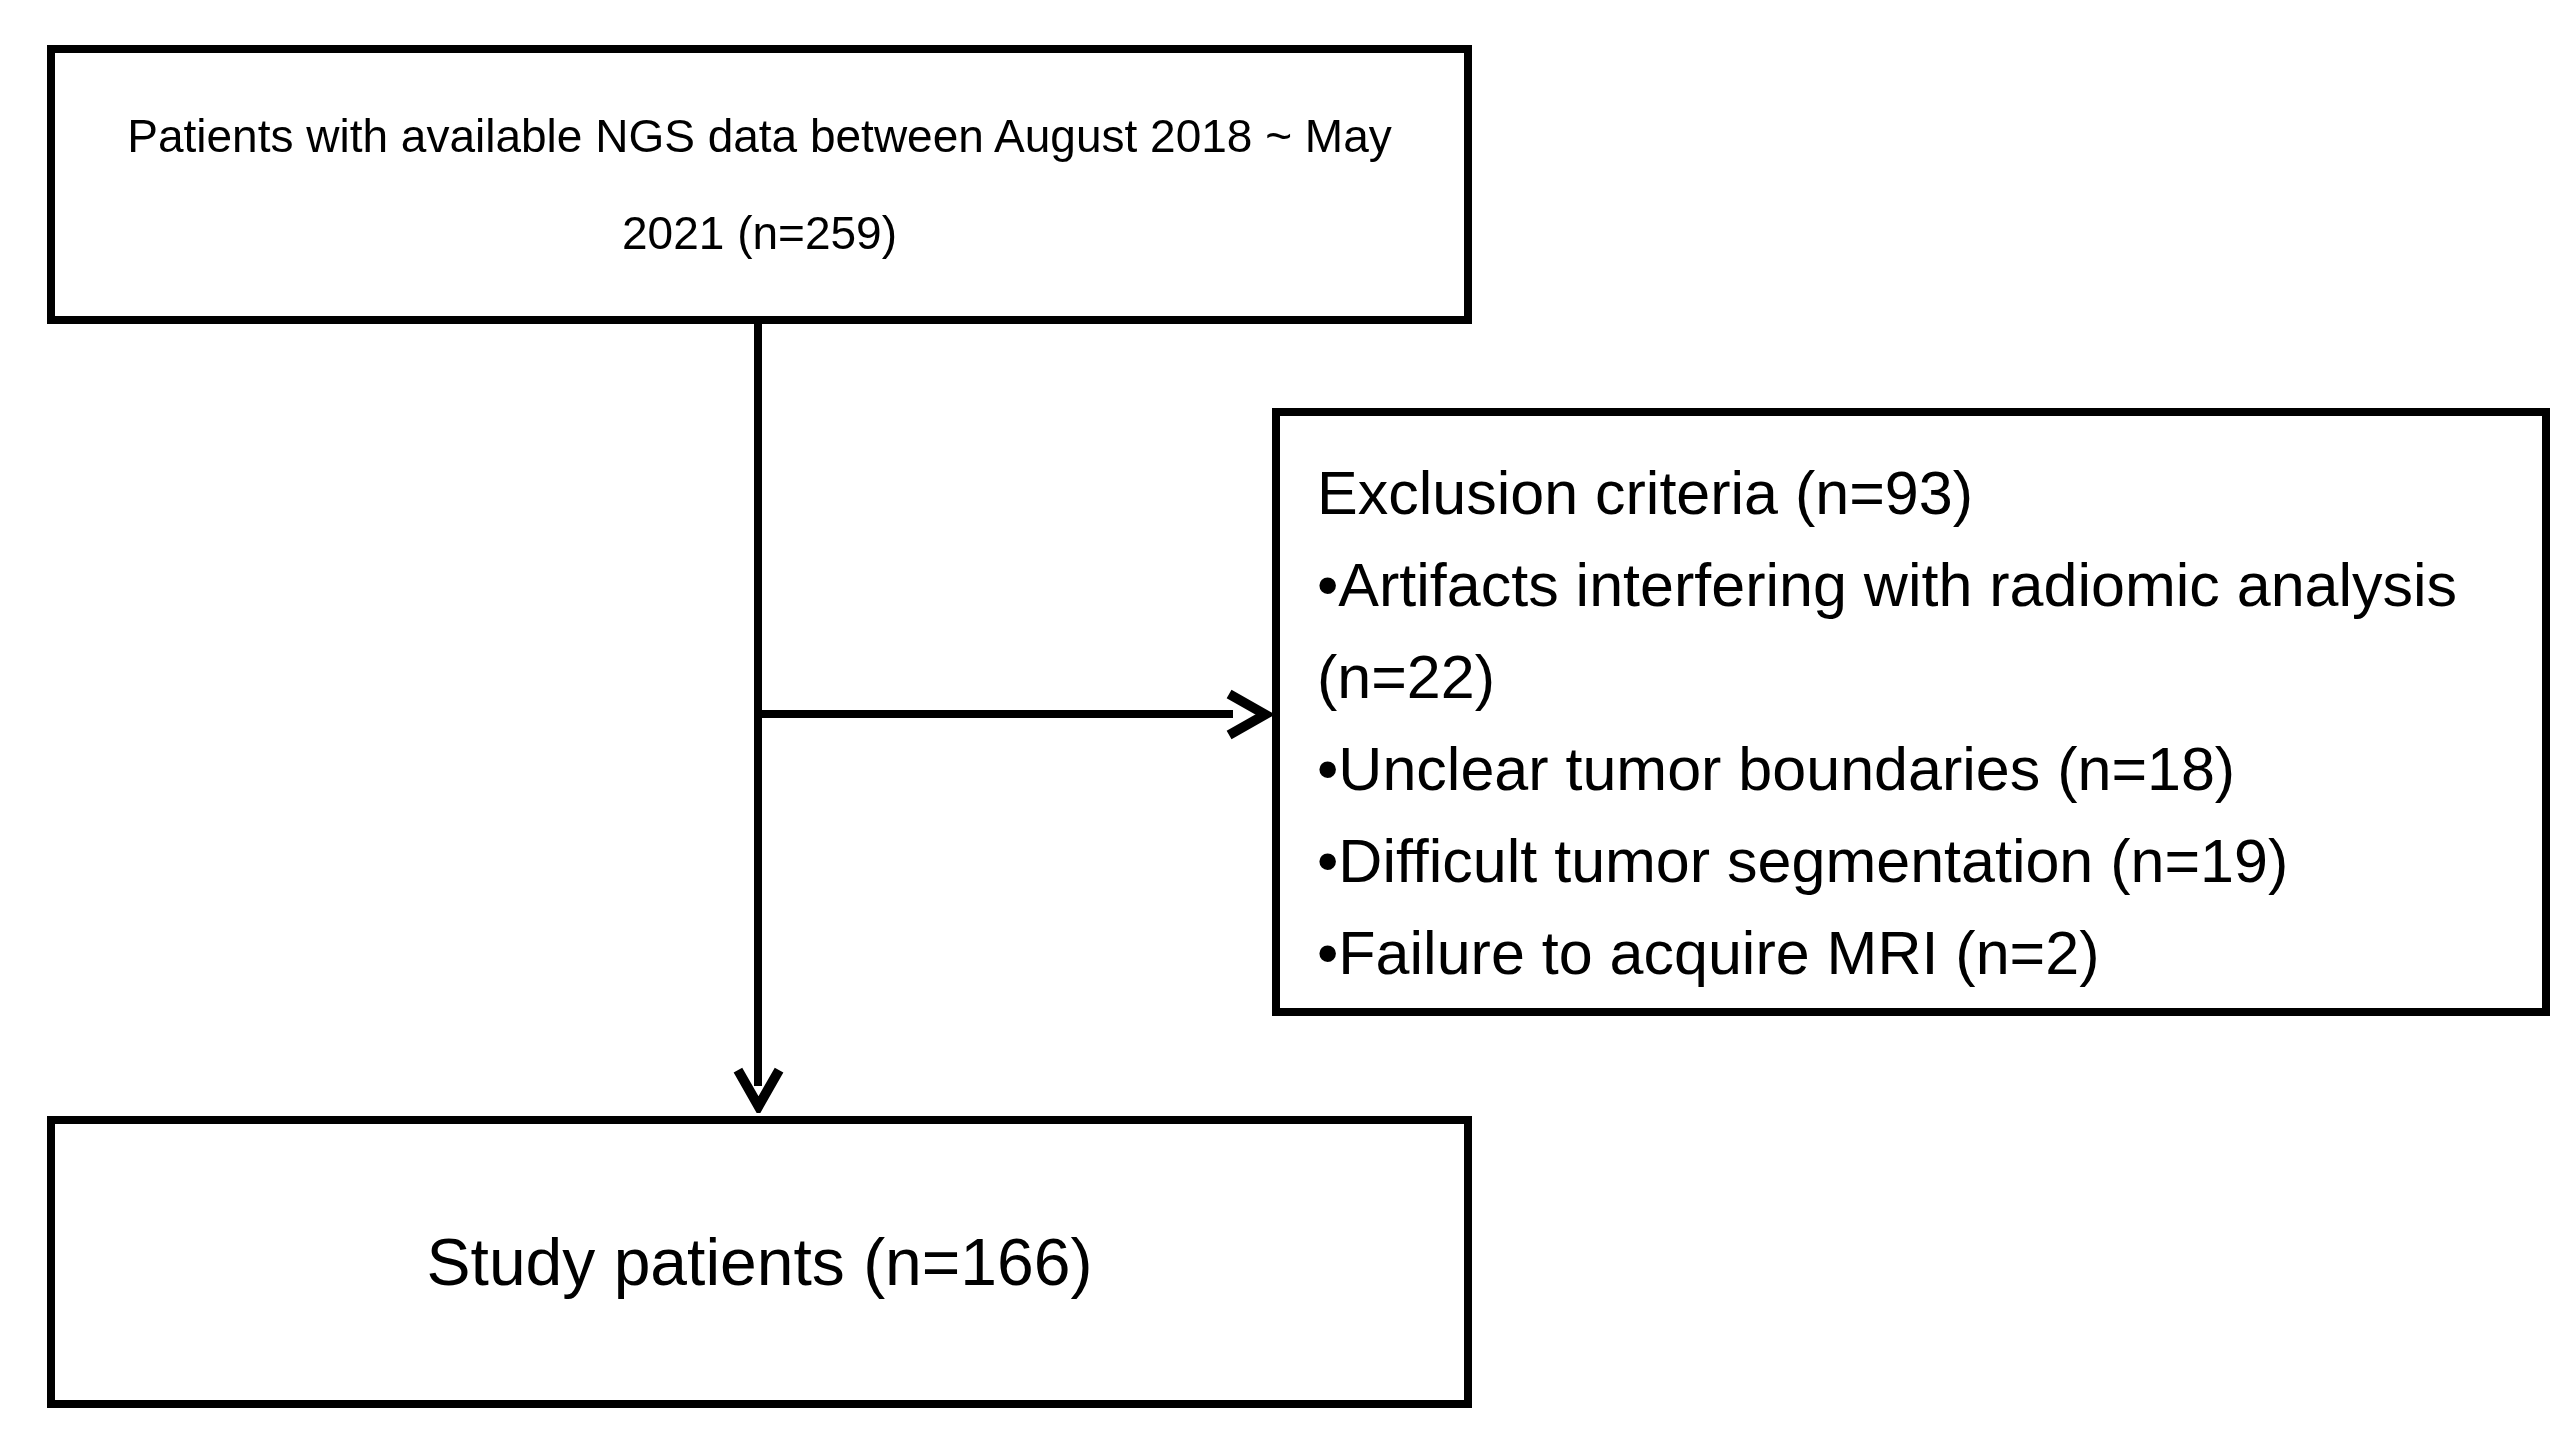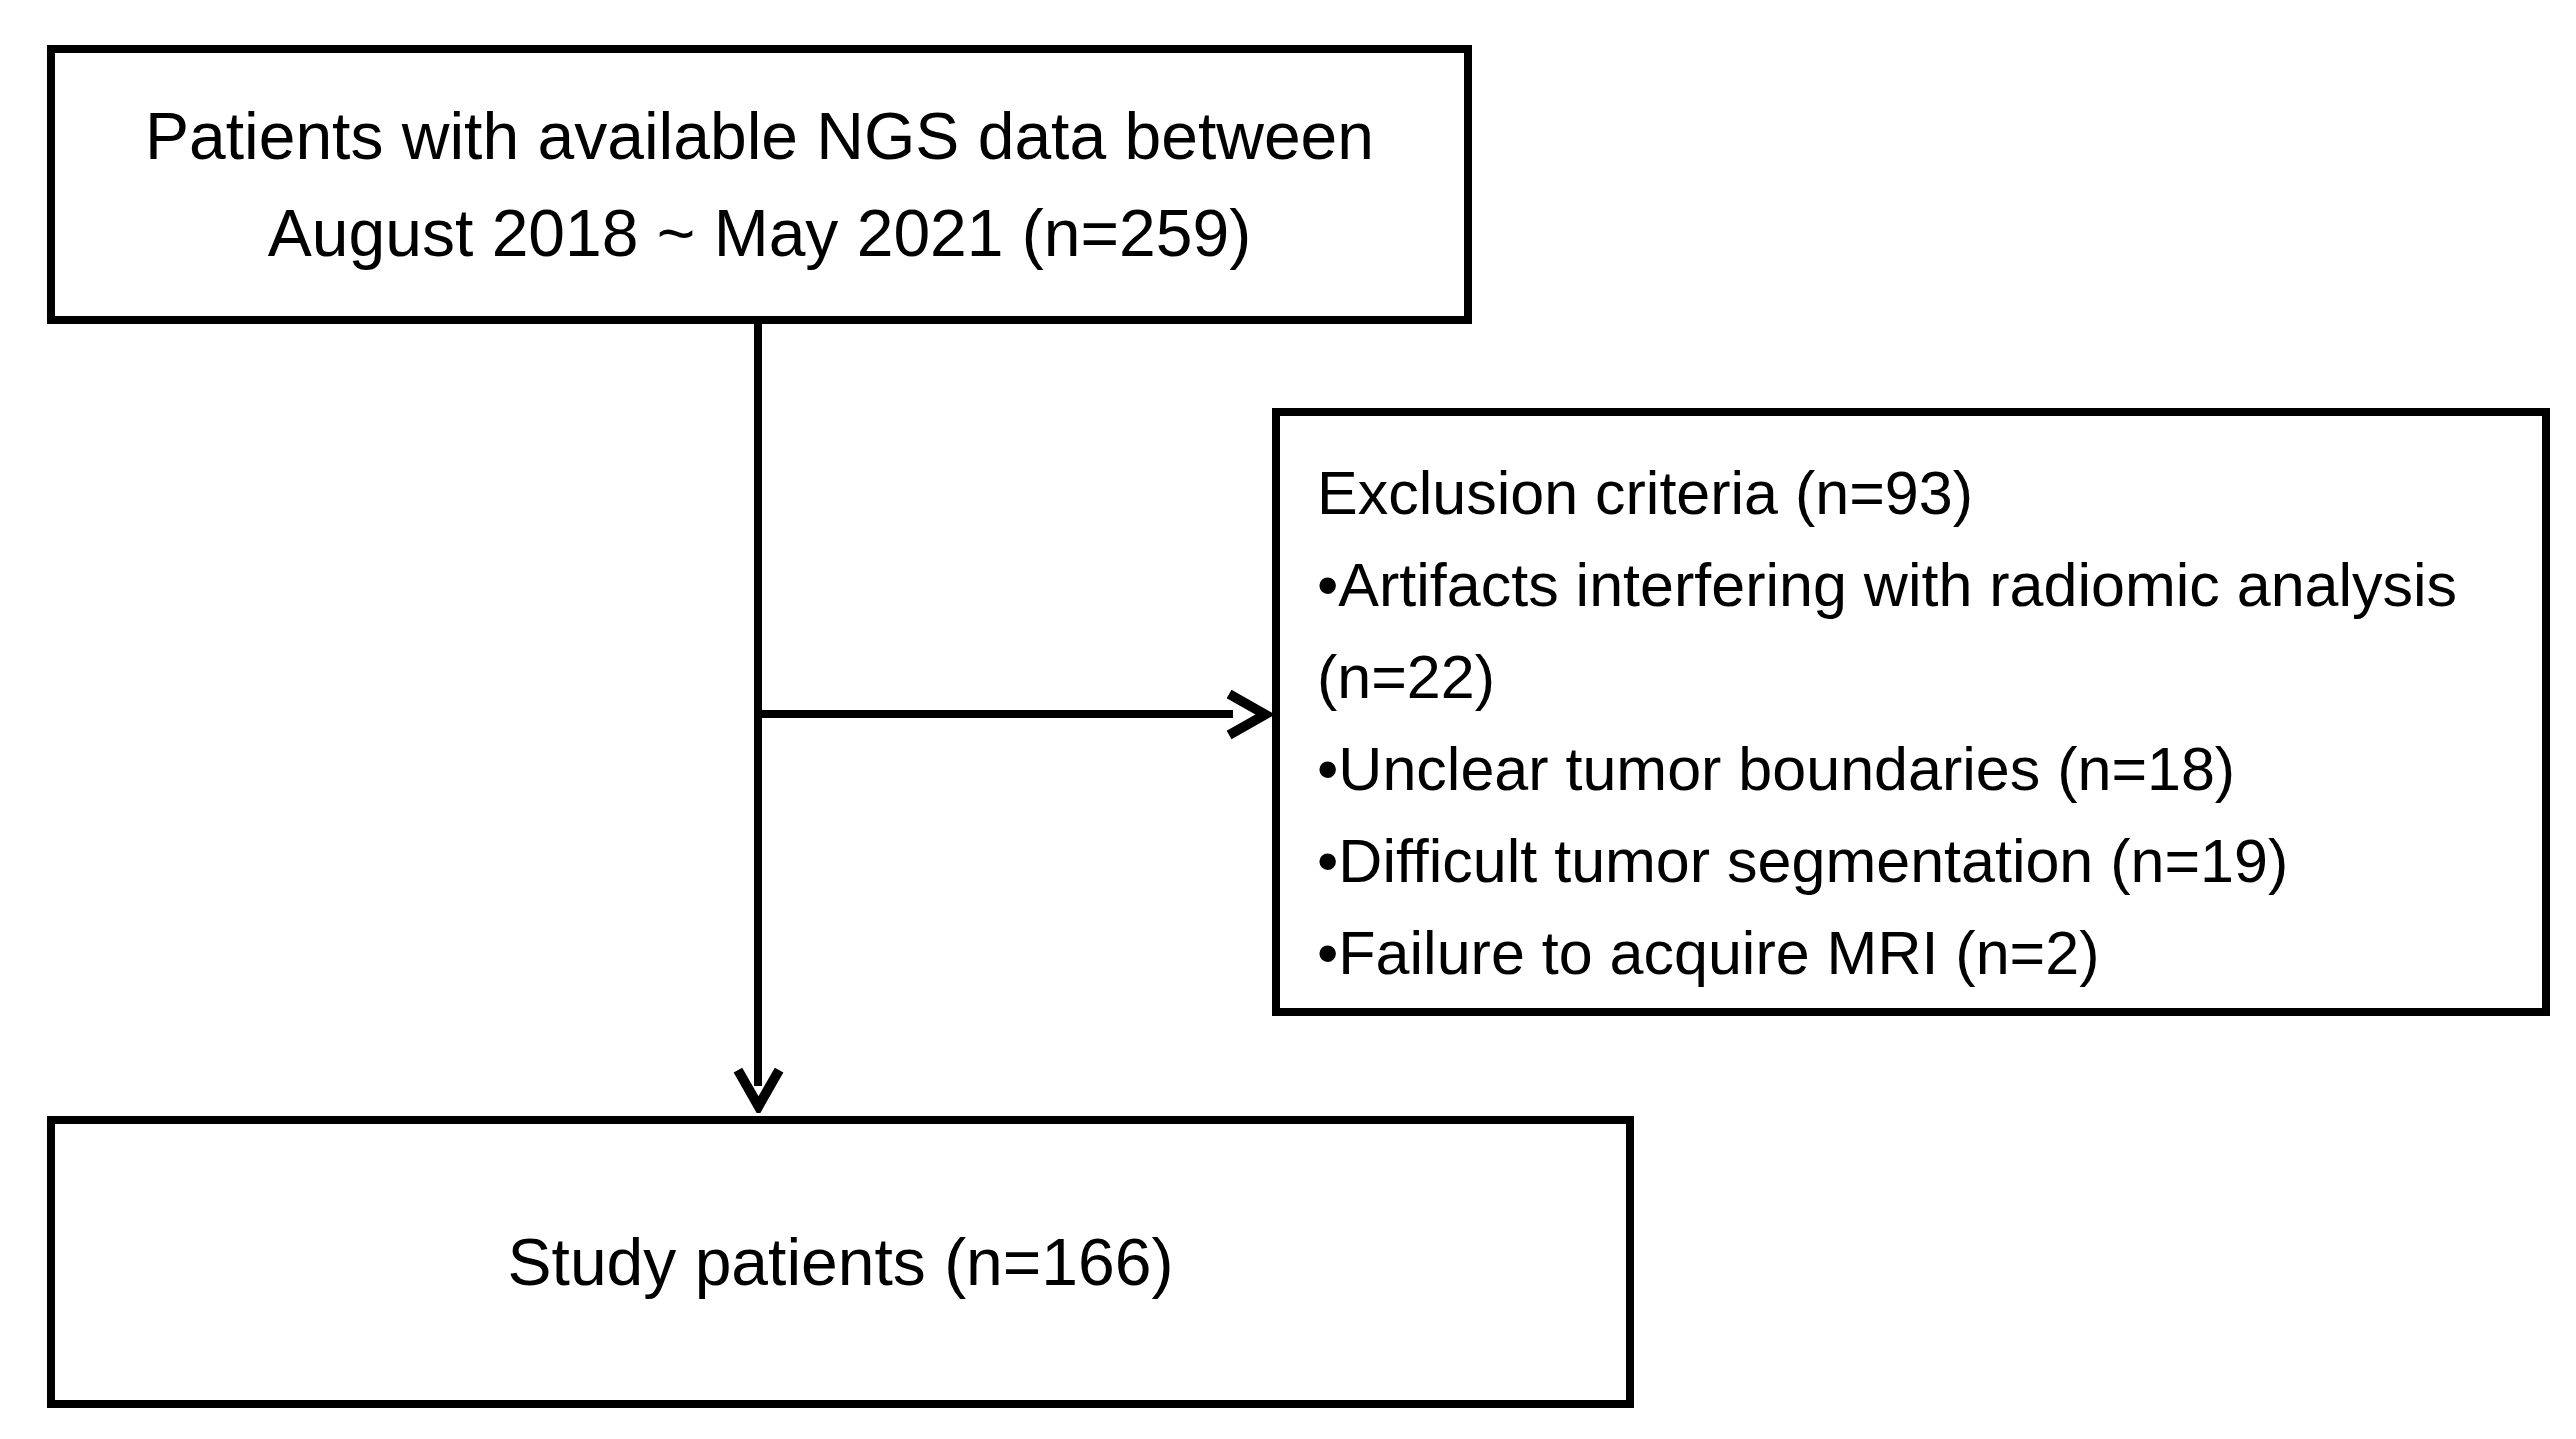--- a/index.html
+++ b/index.html
@@ -26,33 +26,33 @@
     position: absolute;
     border: 8.2px solid var(--line, #000000);
     background: var(--background, #ffffff);
     color: var(--text, #000000);
   }
   #top-box {
     left: 47px; top: 45px;
     width: 1425px; height: 279px;
     display: flex; align-items: center; justify-content: center;
     text-align: center;
-    font-size: 66px; line-height: 97px;
+    font-size: 46px; line-height: 97px;
     padding: 0 16.4px;
   }
   #exclusion-box {
     left: 1272px; top: 408px;
     width: 1278px; height: 608px;
     font-size: 61px; line-height: 92px;
     padding: 31px 12px 0 37px;
     text-align: left;
   }
   #bottom-box {
     left: 47px; top: 1116px;
-    width: 1587px; height: 292px;
+    width: 1425px; height: 292px;
     display: flex; align-items: center; justify-content: center;
     text-align: center;
     font-size: 66px; line-height: 97px;
     padding: 0 16.4px;
   }
   .connector {
     position: absolute;
     background: var(--line, #000000);
   }
   #v-line {

